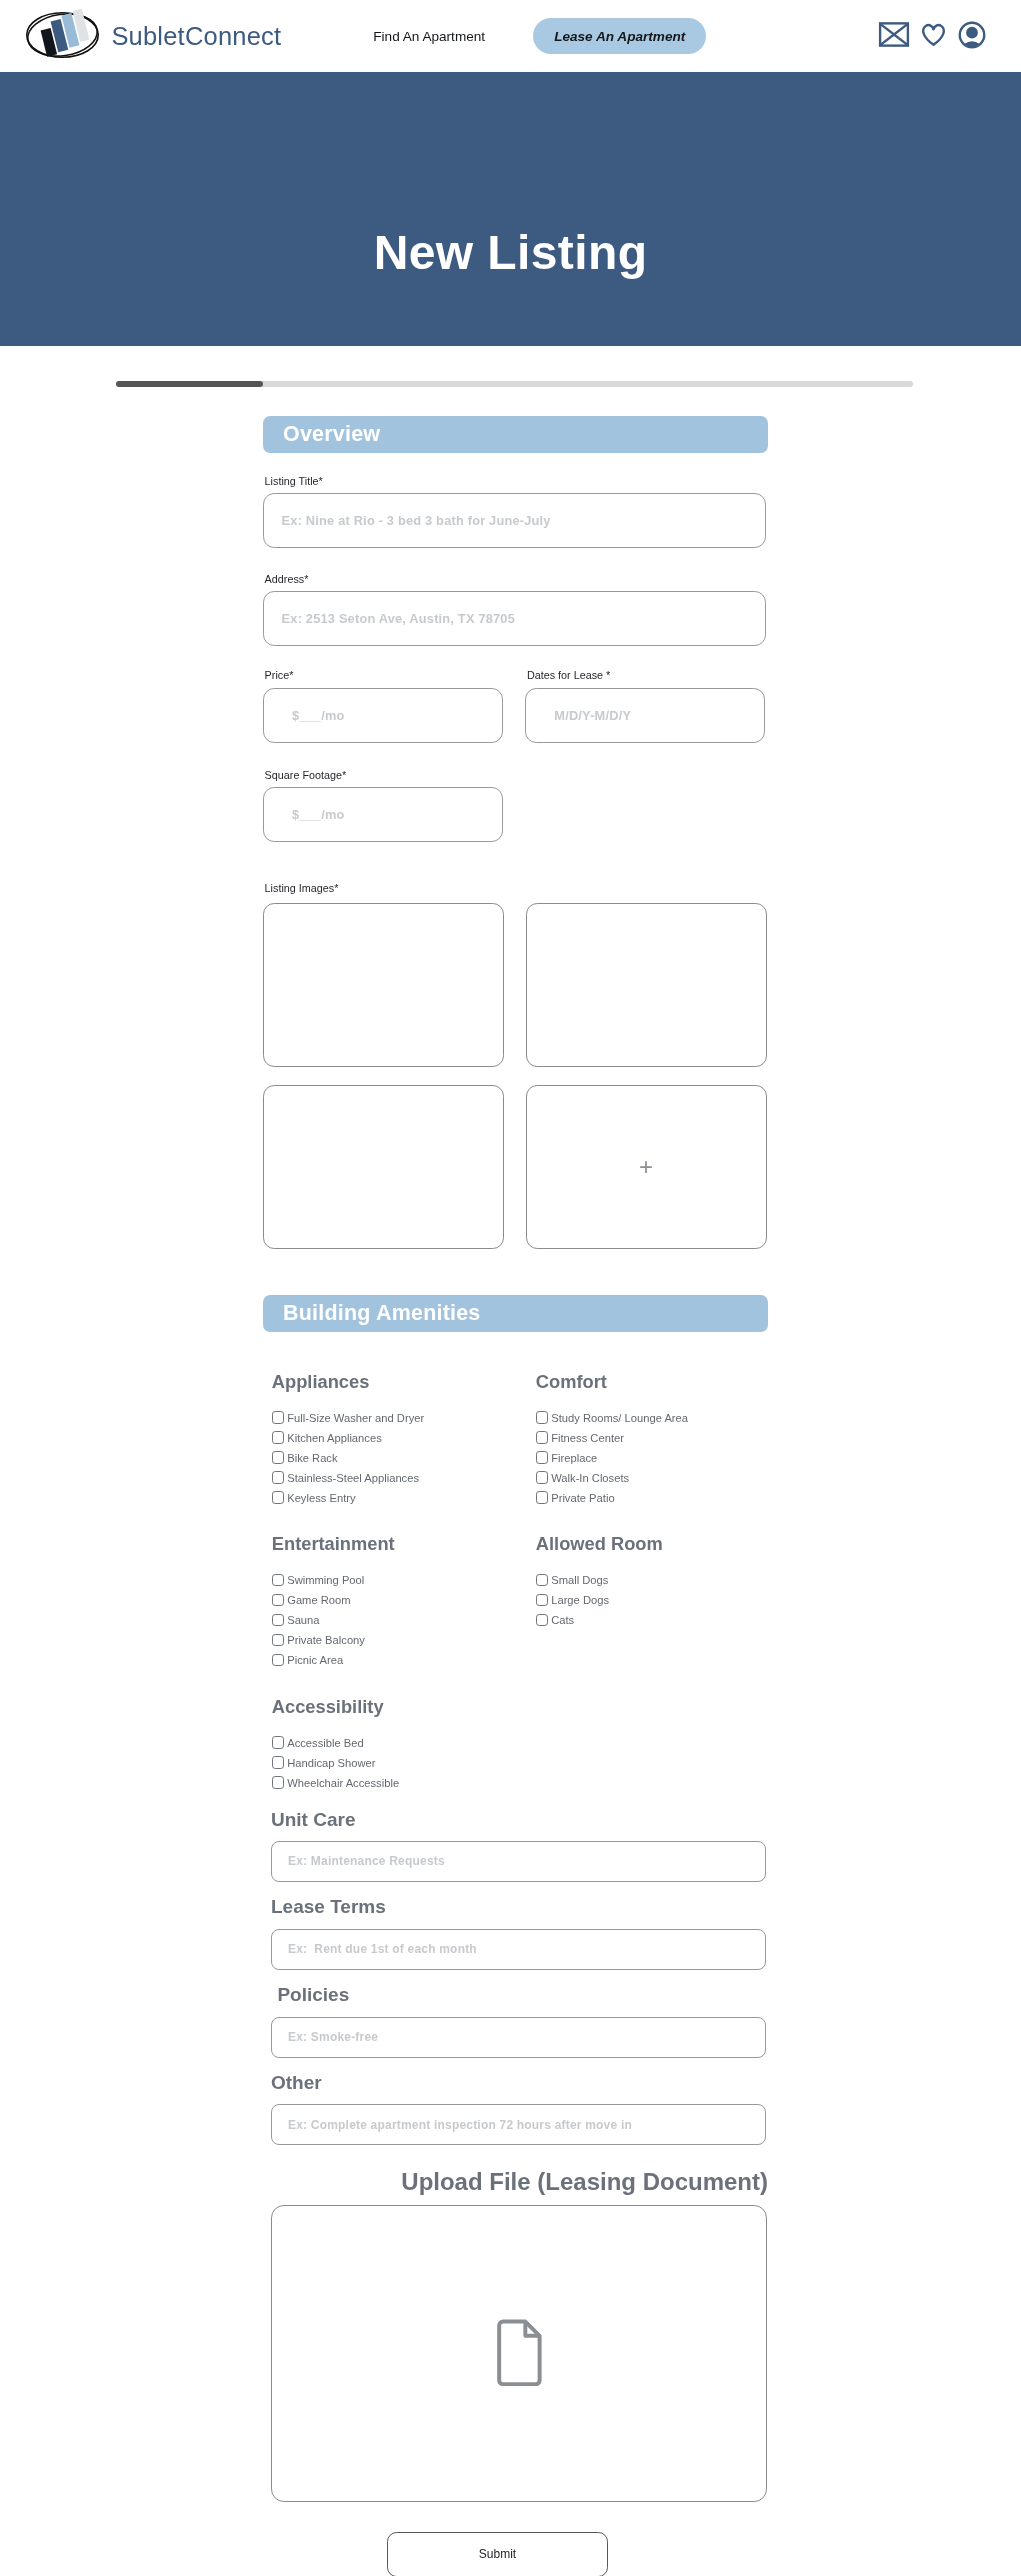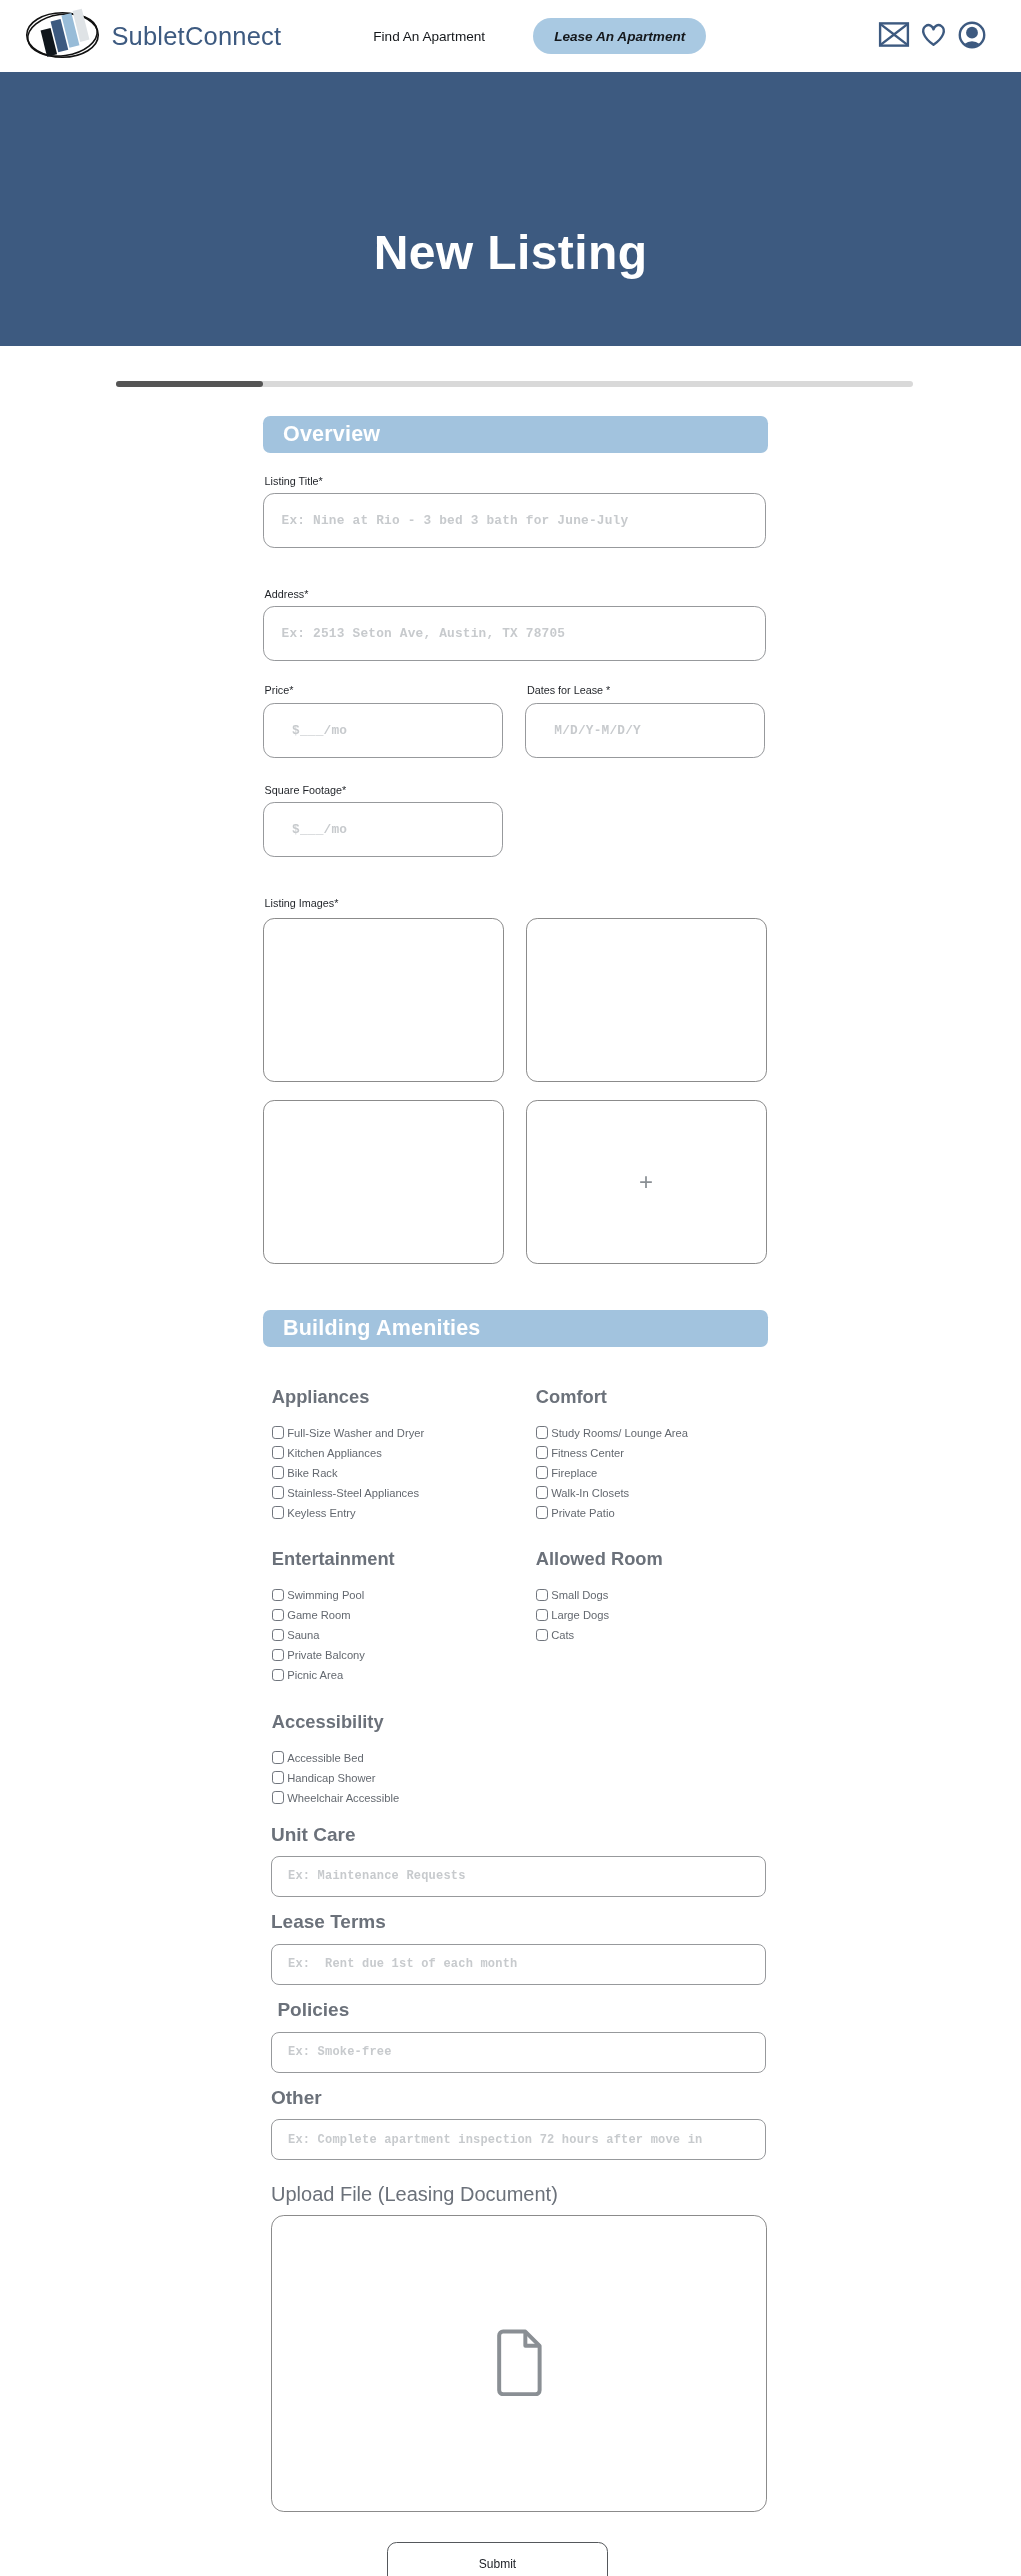--- a/index.html
+++ b/index.html
@@ -22,26 +22,26 @@
   
   .progress-track{margin:35px 0 0 116px;width:797px;height:5.6px;background:#d9d9d9;border-radius:3.2px;}
   .progress-fill{height:5.6px;background:#555555;border-radius:3.2px;}
   
   .content{margin-left:263px;width:505px;}
   .banner{margin-top:29.5px;height:37px;line-height:37px;background:#a2c3de;border-radius:7.2px;
           padding-left:20px;box-sizing:border-box;color:#ffffff;font-size:21.5px;font-weight:700;letter-spacing:0.2px;}
   .banner.second{margin-top:46px;}
   .field-label{font-size:10.8px;color:#1f2227;margin:0 0 6.4px 1.6px;display:block;}
   .text-input{display:block;border:0.8px solid #97999c;box-sizing:border-box;background:#fff;outline:none;
-              font-family:Liberation Mono, monospace;color:#3b82f6;}
+              font-family:Liberation Sans, sans-serif;color:#3b82f6;}
   .text-input::placeholder{color:#c7cacd;font-weight:600;letter-spacing:0.2px;}
   .big{width:503px;height:55px;border-radius:11.2px;padding:0 17.6px;font-size:12.8px;}
   .small{width:240px;height:55px;border-radius:11.2px;padding:0 28px;font-size:12.8px;}
   .f-listing-title{margin-top:21.5px;}
-  .f-address{margin-top:40px;}
+  .f-address{margin-top:25px;}
   .f-row{margin-top:23px;display:flex;gap:22.3px;}
   .f-sqft{margin-top:26px;}
   .f-images{margin-top:40px;}
   .img-grid{margin-top:8.8px;display:grid;grid-template-columns:241px 241px;column-gap:21.5px;row-gap:17.6px;}
   .img-box{height:164px;border:0.8px solid #8b8b8b;border-radius:11.2px;box-sizing:border-box;background:#fff;
            display:flex;align-items:center;justify-content:center;cursor:pointer;}
   .plus{font-size:24px;font-weight:300;color:#8a8f94;}
   
   .amenities-grid{margin:39px 0 0 8.8px;display:grid;grid-template-columns:264px auto;row-gap:25.5px;}
   .group-title{font-size:18.3px;font-weight:700;color:#6b717a;margin:0 0 15px 0;}
@@ -49,21 +49,21 @@
   .cb{width:10.4px;height:10.4px;border:1.2px solid #6f747c;border-radius:3.2px;background:#fff;flex:0 0 auto;}
   .cb-label{font-size:11.2px;color:#63686f;}
   
   .detail{margin-top:14.4px;}
   .detail.first{margin-top:16px;}
   .detail-title{font-size:19px;font-weight:700;color:#6b717a;margin:0 0 10.4px 8px;}
   .detail-title.indent{margin-left:14.4px;}
   .detail-input{width:495px;height:41px;border-radius:8px;padding:0 16px;font-size:12px;margin-left:8px;}
   
   .upload{margin-top:22.3px;}
-  .upload-title{font-size:20px;font-weight:400;color:#6b717a;margin:0 0 9.6px 8px;}
+  .upload-title{font-size:24px;font-weight:700;color:#6b717a;margin:0 0 9.6px 8px;text-align:right;}
   .upload-box{margin-left:8px;width:496px;height:297px;border:1px solid #8b8b8b;border-radius:12.8px;box-sizing:border-box;
               display:flex;align-items:center;justify-content:center;cursor:pointer;background:#fff;}
   
   .submit-wrap{margin:29.5px 0 0 387px;}
   .submit-btn{width:221px;height:45px;background:#ffffff;border:0.8px solid #55585c;border-radius:9.6px;
               font-size:12px;color:#1b1e24;font-family:"Liberation Sans",sans-serif;cursor:pointer;}
 </style>
 </head>
 <body>
 

